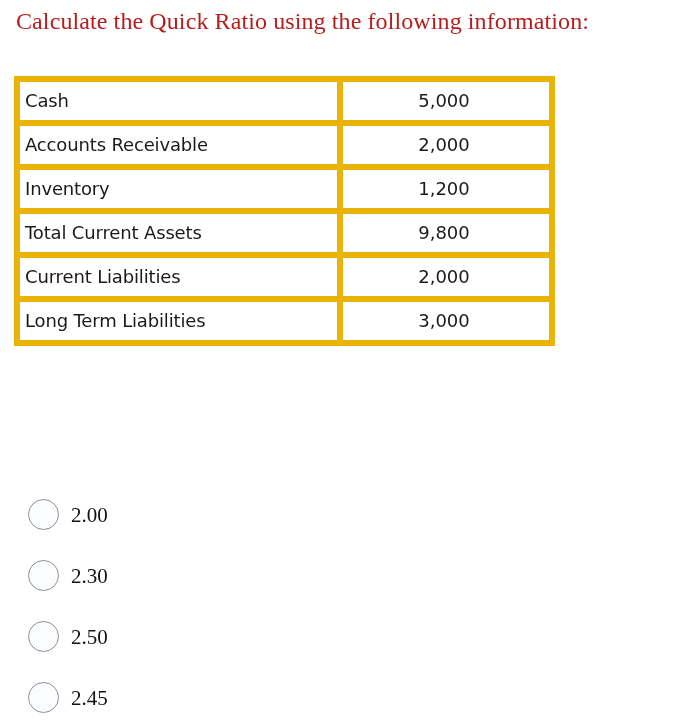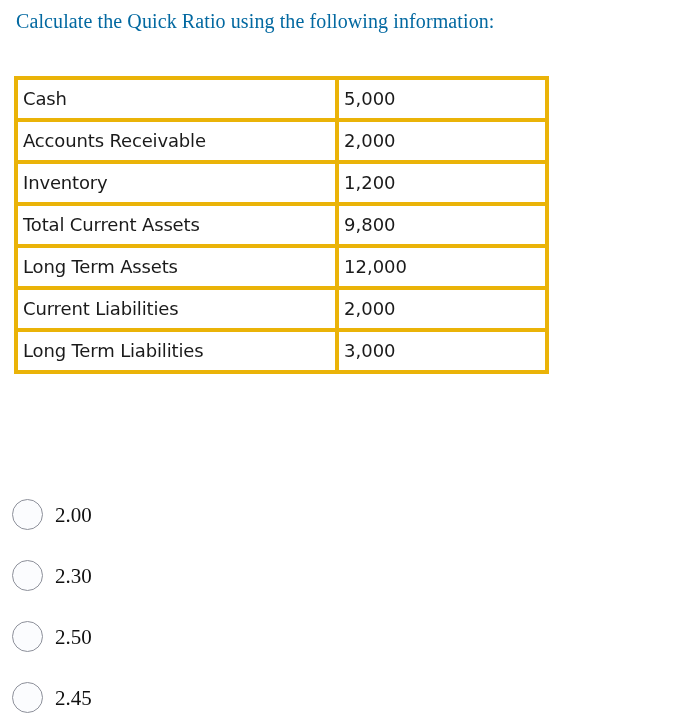--- a/index.html
+++ b/index.html
@@ -16,73 +16,73 @@
     font-family: "Liberation Serif", "DejaVu Serif", serif;
     color: #161616;
     -webkit-font-smoothing: antialiased;
   }
 
   .question-prompt {
     position: absolute;
     left: 16px;
     top: 8px;
     font-family: "Liberation Serif", "DejaVu Serif", serif;
-    font-size: 20px;
+    font-size: 24px;
     line-height: 26px;
-    color: #0369a1;
+    color: #b91c1c;
     white-space: nowrap;
     letter-spacing: 0.1px;
   }
 
   .data-table-wrap {
     position: absolute;
     left: 14px;
     top: 76px;
     width: 500px;
   }
   table.data-table {
     border-collapse: collapse;
     width: 500px;
     table-layout: fixed;
     font-family: "DejaVu Sans", "Liberation Sans", sans-serif;
     font-size: 18px;
     color: #1a1a1a;
   }
   table.data-table td {
-    border: 4px solid #eab308;
+    border: 6px solid #eab308;
     height: 38px;
     padding: 0 6px 0 5px;
     vertical-align: middle;
     line-height: 20px;
     overflow: hidden;
     white-space: nowrap;
   }
   table.data-table td.label-cell {
     width: 306px;
     text-align: left;
     letter-spacing: -0.15px;
   }
   table.data-table td.value-cell {
     width: 192px;
-    text-align: left;
+    text-align: center;
     padding-right: 9px;
   }
 
   .options-list {
     position: absolute;
     left: 0px;
     top: 484px;
     width: 400px;
   }
   .option-row {
     position: relative;
     height: 61px;
     display: flex;
     align-items: center;
-    padding-left: 12px;
+    padding-left: 28px;
   }
   .radio-circle {
     width: 31px;
     height: 31px;
     border-radius: 50%;
     border: 1px solid #8d909a;
     background: #fbfcfe;
     box-sizing: border-box;
     flex: 0 0 auto;
   }
@@ -113,24 +113,20 @@
       </tr>
       <tr class="data-row">
         <td class="label-cell">Inventory</td>
         <td class="value-cell">1,200</td>
       </tr>
       <tr class="data-row">
         <td class="label-cell">Total Current Assets</td>
         <td class="value-cell">9,800</td>
       </tr>
       <tr class="data-row">
-        <td class="label-cell">Long Term Assets</td>
-        <td class="value-cell">12,000</td>
-      </tr>
-      <tr class="data-row">
         <td class="label-cell">Current Liabilities</td>
         <td class="value-cell">2,000</td>
       </tr>
       <tr class="data-row">
         <td class="label-cell">Long Term Liabilities</td>
         <td class="value-cell">3,000</td>
       </tr>
     </tbody>
   </table>
 </div>

